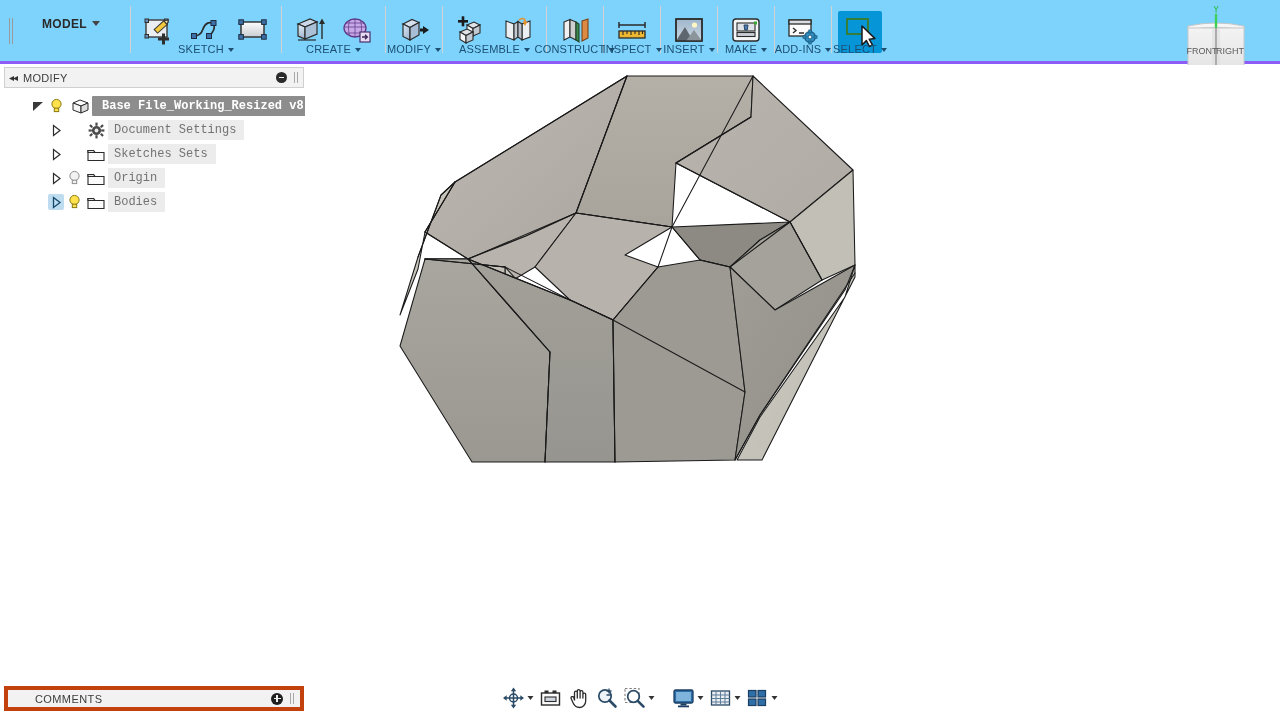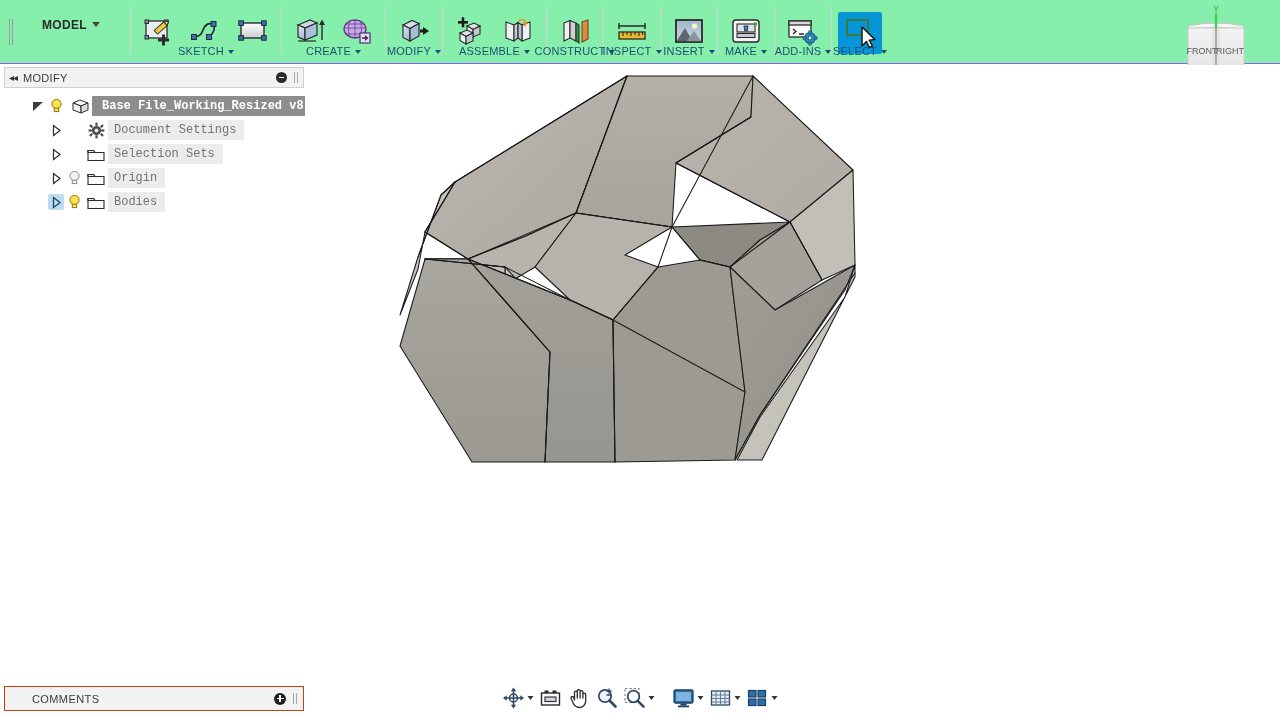--- a/index.html
+++ b/index.html
@@ -7,22 +7,22 @@
     width: 1280px; height: 715px;
     background: #ffffff;
     font-family: "Liberation Sans", sans-serif;
     overflow: hidden;
   }
   #app { position: relative; width: 1280px; height: 715px; }
 
   
   .toolbar {
     position: absolute; top: 0; left: 0; width: 1280px; height: 64px;
-    background: #86efac;
-    border-bottom: 1px solid #8b5cf6;
+    background: #7dd3fc;
+    border-bottom: 3px solid #8b5cf6;
     display: flex; align-items: stretch;
   }
   .tb-grip {
     width: 22px; display: flex; align-items: center; justify-content: center;
   }
   .tb-grip i {
     display:block; width: 1px; height: 26px; background: #9a9a9a;
     margin: 0 1px;
   }
   .tb-grip span { display:flex; }
@@ -102,21 +102,21 @@
     display:flex;align-items:center;justify-content:center; margin-left:3px;}
   .eye::after{content:"";width:6px;height:6px;border-radius:50%;background:#2b2b2b;}
 
   
   .canvas { position:absolute; left:305px; top:65px; right:0; bottom:0; background:#ffffff; }
   .model { position:absolute; left:0; top:0; }
 
   
   .comments {
     position:absolute; left:4px; bottom:4px; width:300px; height:25px;
-    background:#f2f2f2; border:1px solid #c2410c;
+    background:#f2f2f2; border:4px solid #c2410c;
     display:flex; align-items:center; padding:0 5px;
   }
   .comments .title{font-size:11px;color:#3c3c3c;letter-spacing:.4px;flex:1;padding-left:22px;}
   .plus-btn{width:12px;height:12px;border-radius:50%;background:#1f1f1f;position:relative;}
   .plus-btn::before,.plus-btn::after{content:"";position:absolute;background:#f2f2f2;}
   .plus-btn::before{left:2.5px;top:5.2px;width:7px;height:1.6px;}
   .plus-btn::after{top:2.5px;left:5.2px;height:7px;width:1.6px;}
 
   
   .navbar {
@@ -531,21 +531,21 @@
             <polygon points="3.5,1.5 10,6.5 3.5,11.5" fill="none" stroke="#2b2b2b" stroke-width="1.2"></polygon>
           </svg>
       </span>
       <span class="bulb"></span>
       <span class="ficon">
         <svg width="18" height="15" viewBox="0 0 18 15">
           <path d="M1,3.5 H6.5 L8,5.5 H17 V13.5 H1 Z" fill="#fbfbfb" stroke="#2b2b2b" stroke-width="1.1"></path>
           <path d="M1,3.5 H6.5 L8,5.5 H1 Z" fill="#e6e6e6" stroke="#2b2b2b" stroke-width="1.1"></path>
         </svg>
       </span>
-      <span class="rlabel">Selection Sets</span>
+      <span class="rlabel">Sketches Sets</span>
     </div>
 
     <div class="row" style="padding-left:36px;">
       <span class="arrow">
         <svg width="13" height="13" viewBox="0 0 13 13">
             <polygon points="3.5,1.5 10,6.5 3.5,11.5" fill="none" stroke="#2b2b2b" stroke-width="1.2"></polygon>
           </svg>
       </span>
       <span class="bulb">
         <svg width="15" height="16" viewBox="0 0 15 16">

